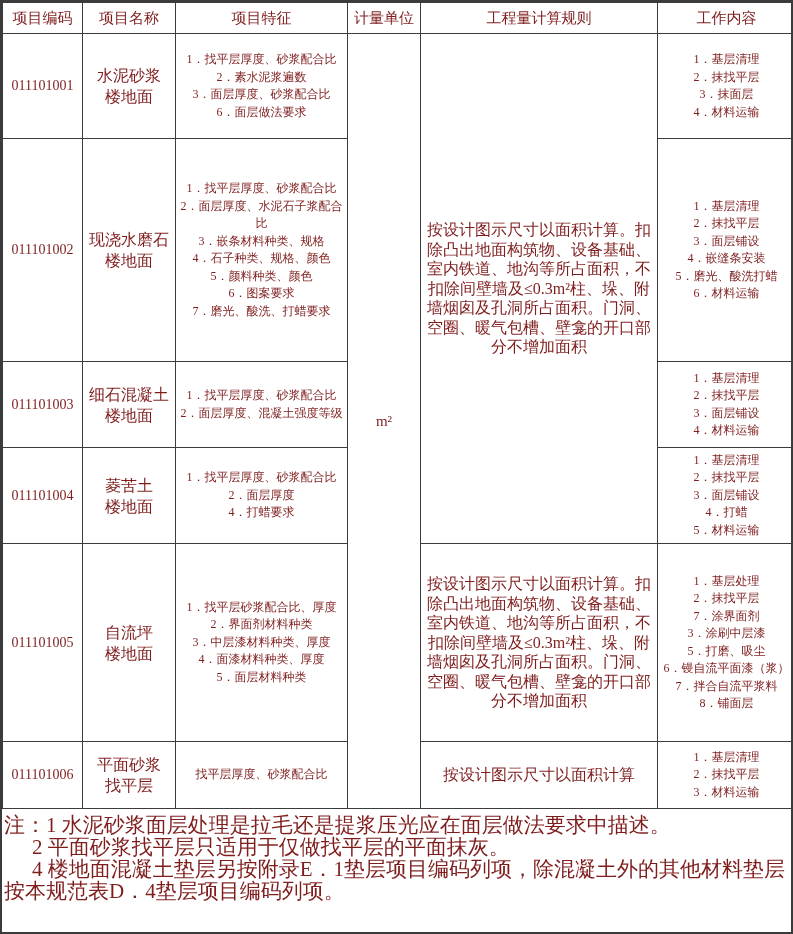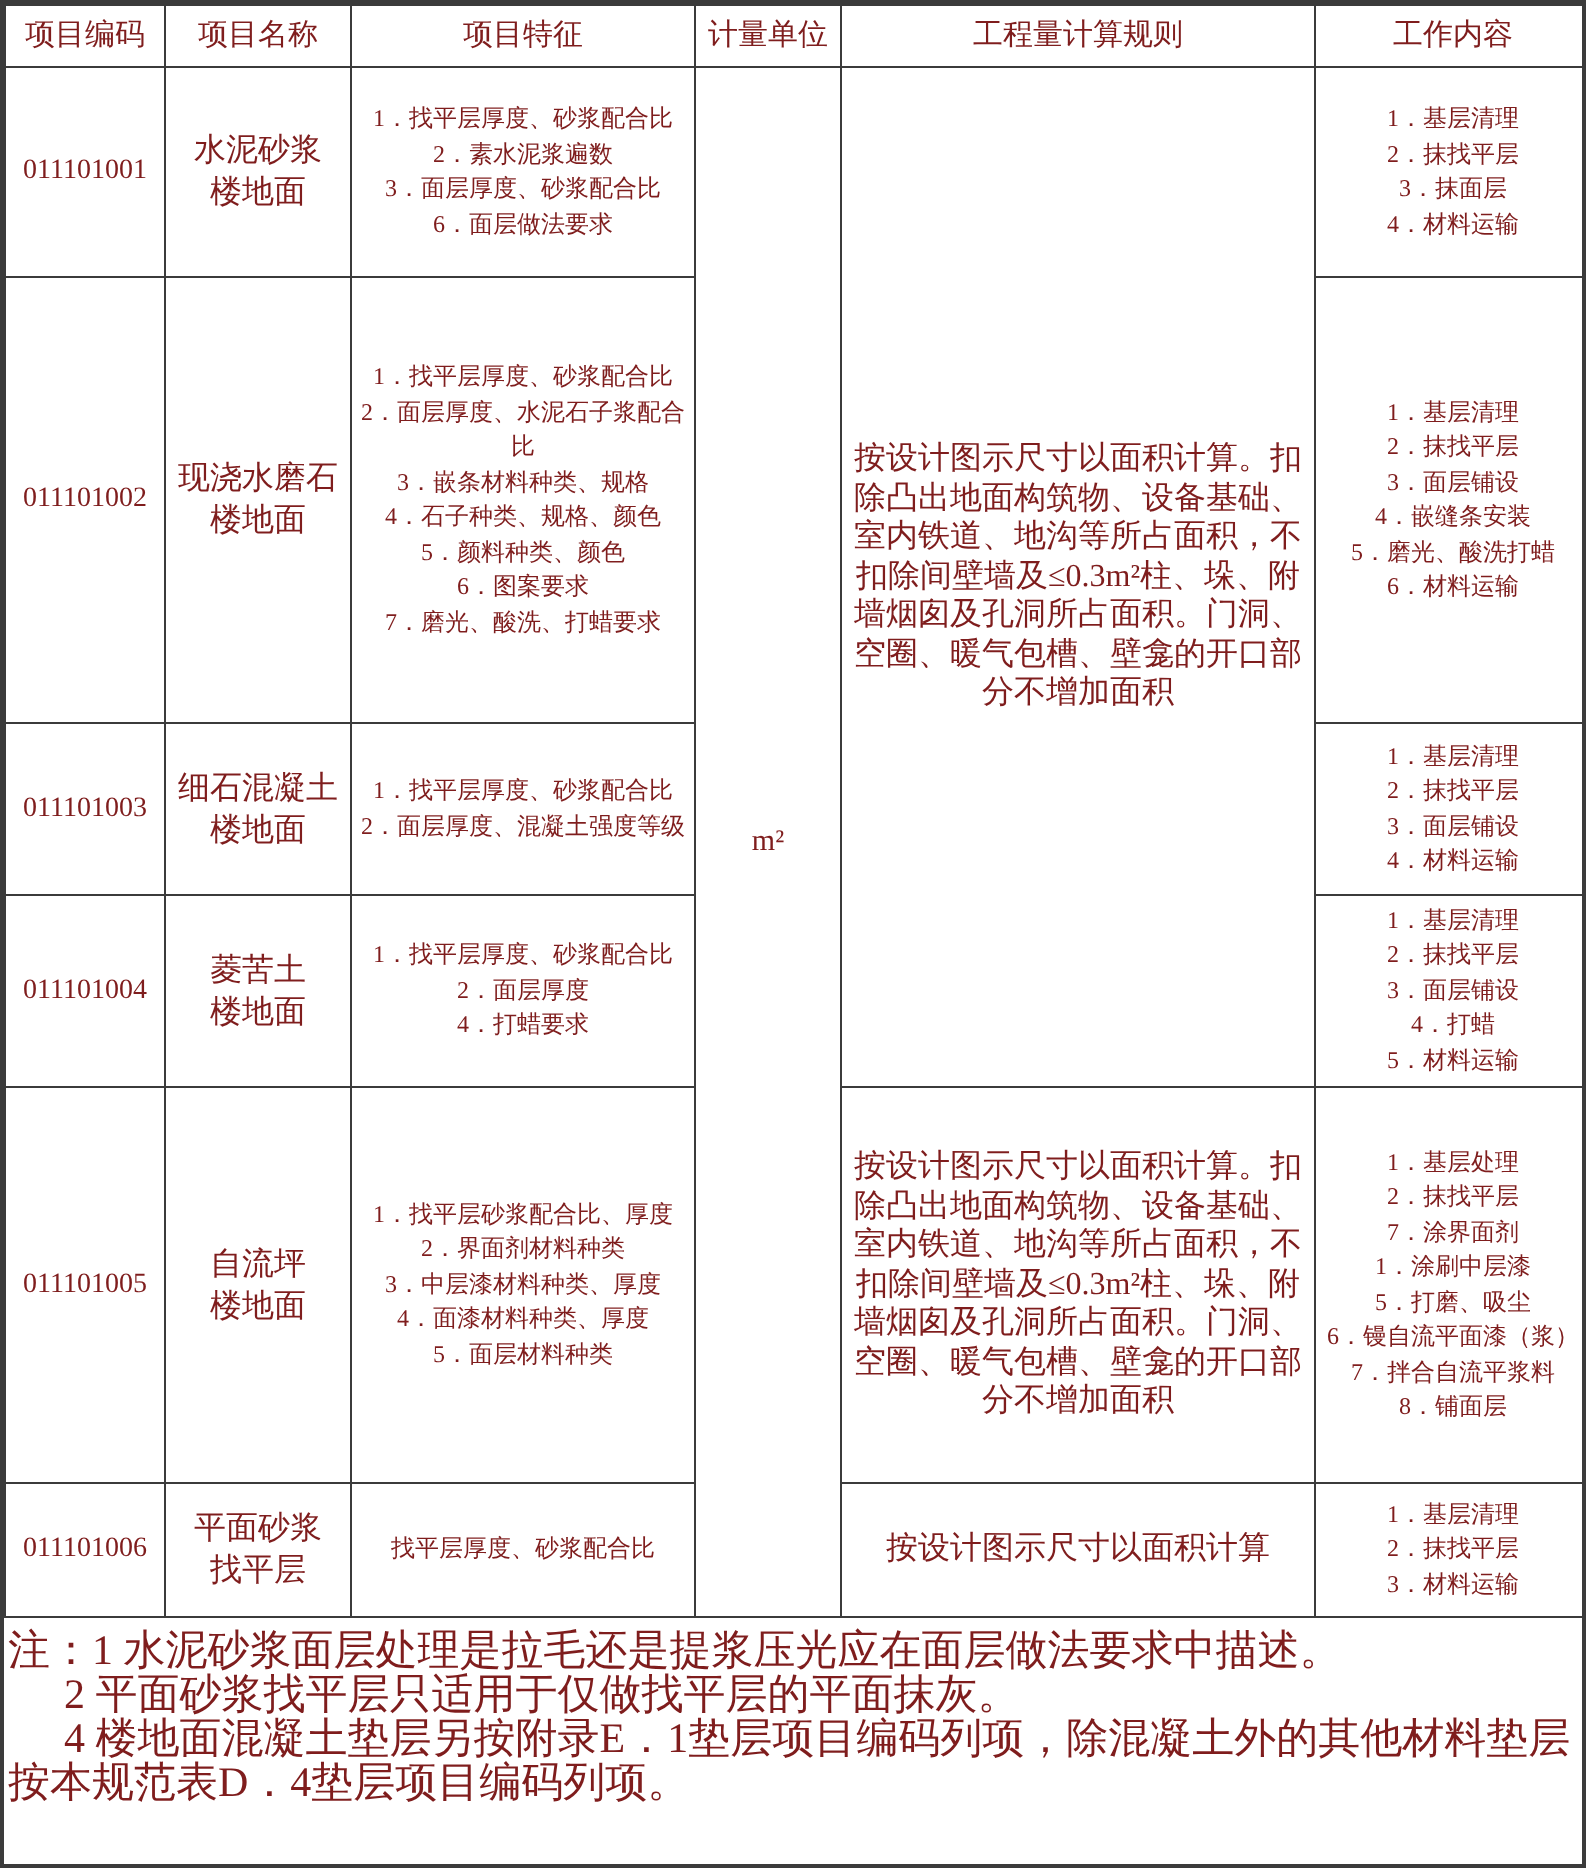--- a/index.html
+++ b/index.html
@@ -144,21 +144,21 @@
             <div class="li">2．界面剂材料种类</div>
             <div class="li">3．中层漆材料种类、厚度</div>
             <div class="li">4．面漆材料种类、厚度</div>
             <div class="li">5．面层材料种类</div>
           </td>
         <td class="rule">按设计图示尺寸以面积计算。扣除凸出地面构筑物、设备基础、室内铁道、地沟等所占面积，不扣除间壁墙及≤0.3m²柱、垛、附墙烟囱及孔洞所占面积。门洞、空圈、暖气包槽、壁龛的开口部分不增加面积</td>
         <td class="work">
             <div class="li">1．基层处理</div>
             <div class="li">2．抹找平层</div>
             <div class="li">7．涂界面剂</div>
-            <div class="li">1．涂刷中层漆</div>
+            <div class="li">3．涂刷中层漆</div>
             <div class="li">5．打磨、吸尘</div>
             <div class="li">6．镘自流平面漆（浆）</div>
             <div class="li">7．拌合自流平浆料</div>
             <div class="li">8．铺面层</div>
           </td>
       </tr>
       <tr class="r6">
         <td class="code">011101006</td>
         <td class="name">平面砂浆
 找平层</td>

